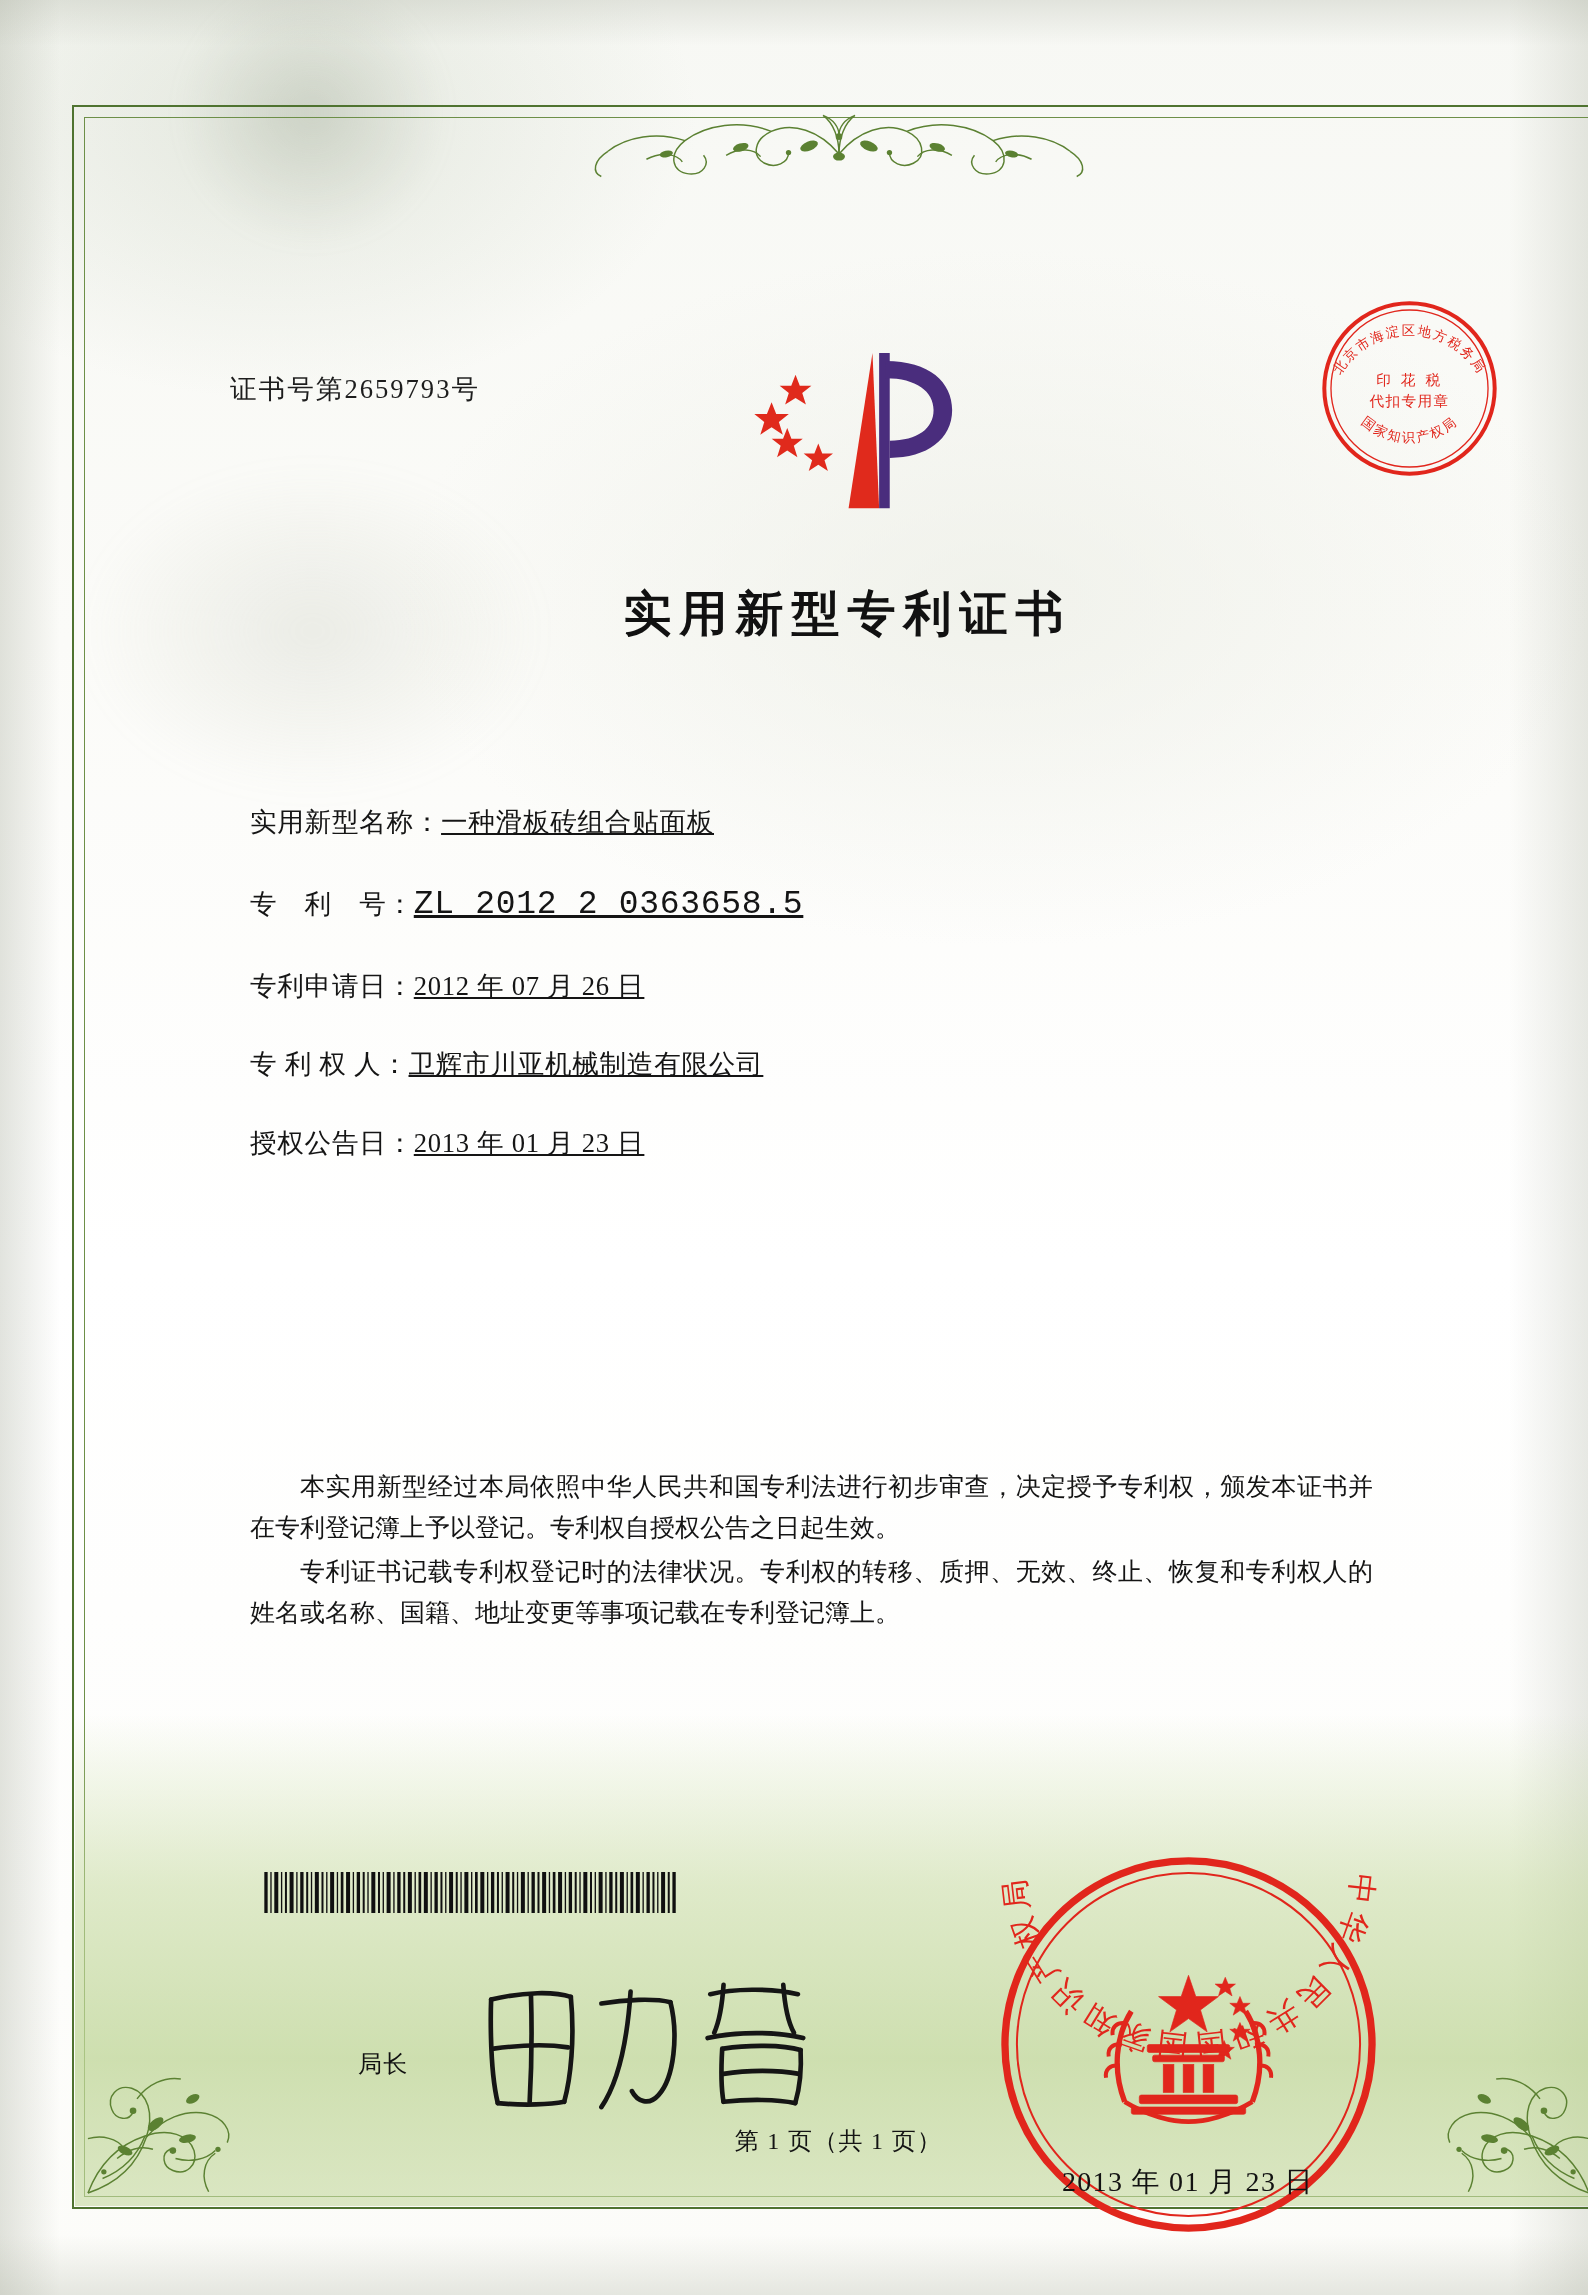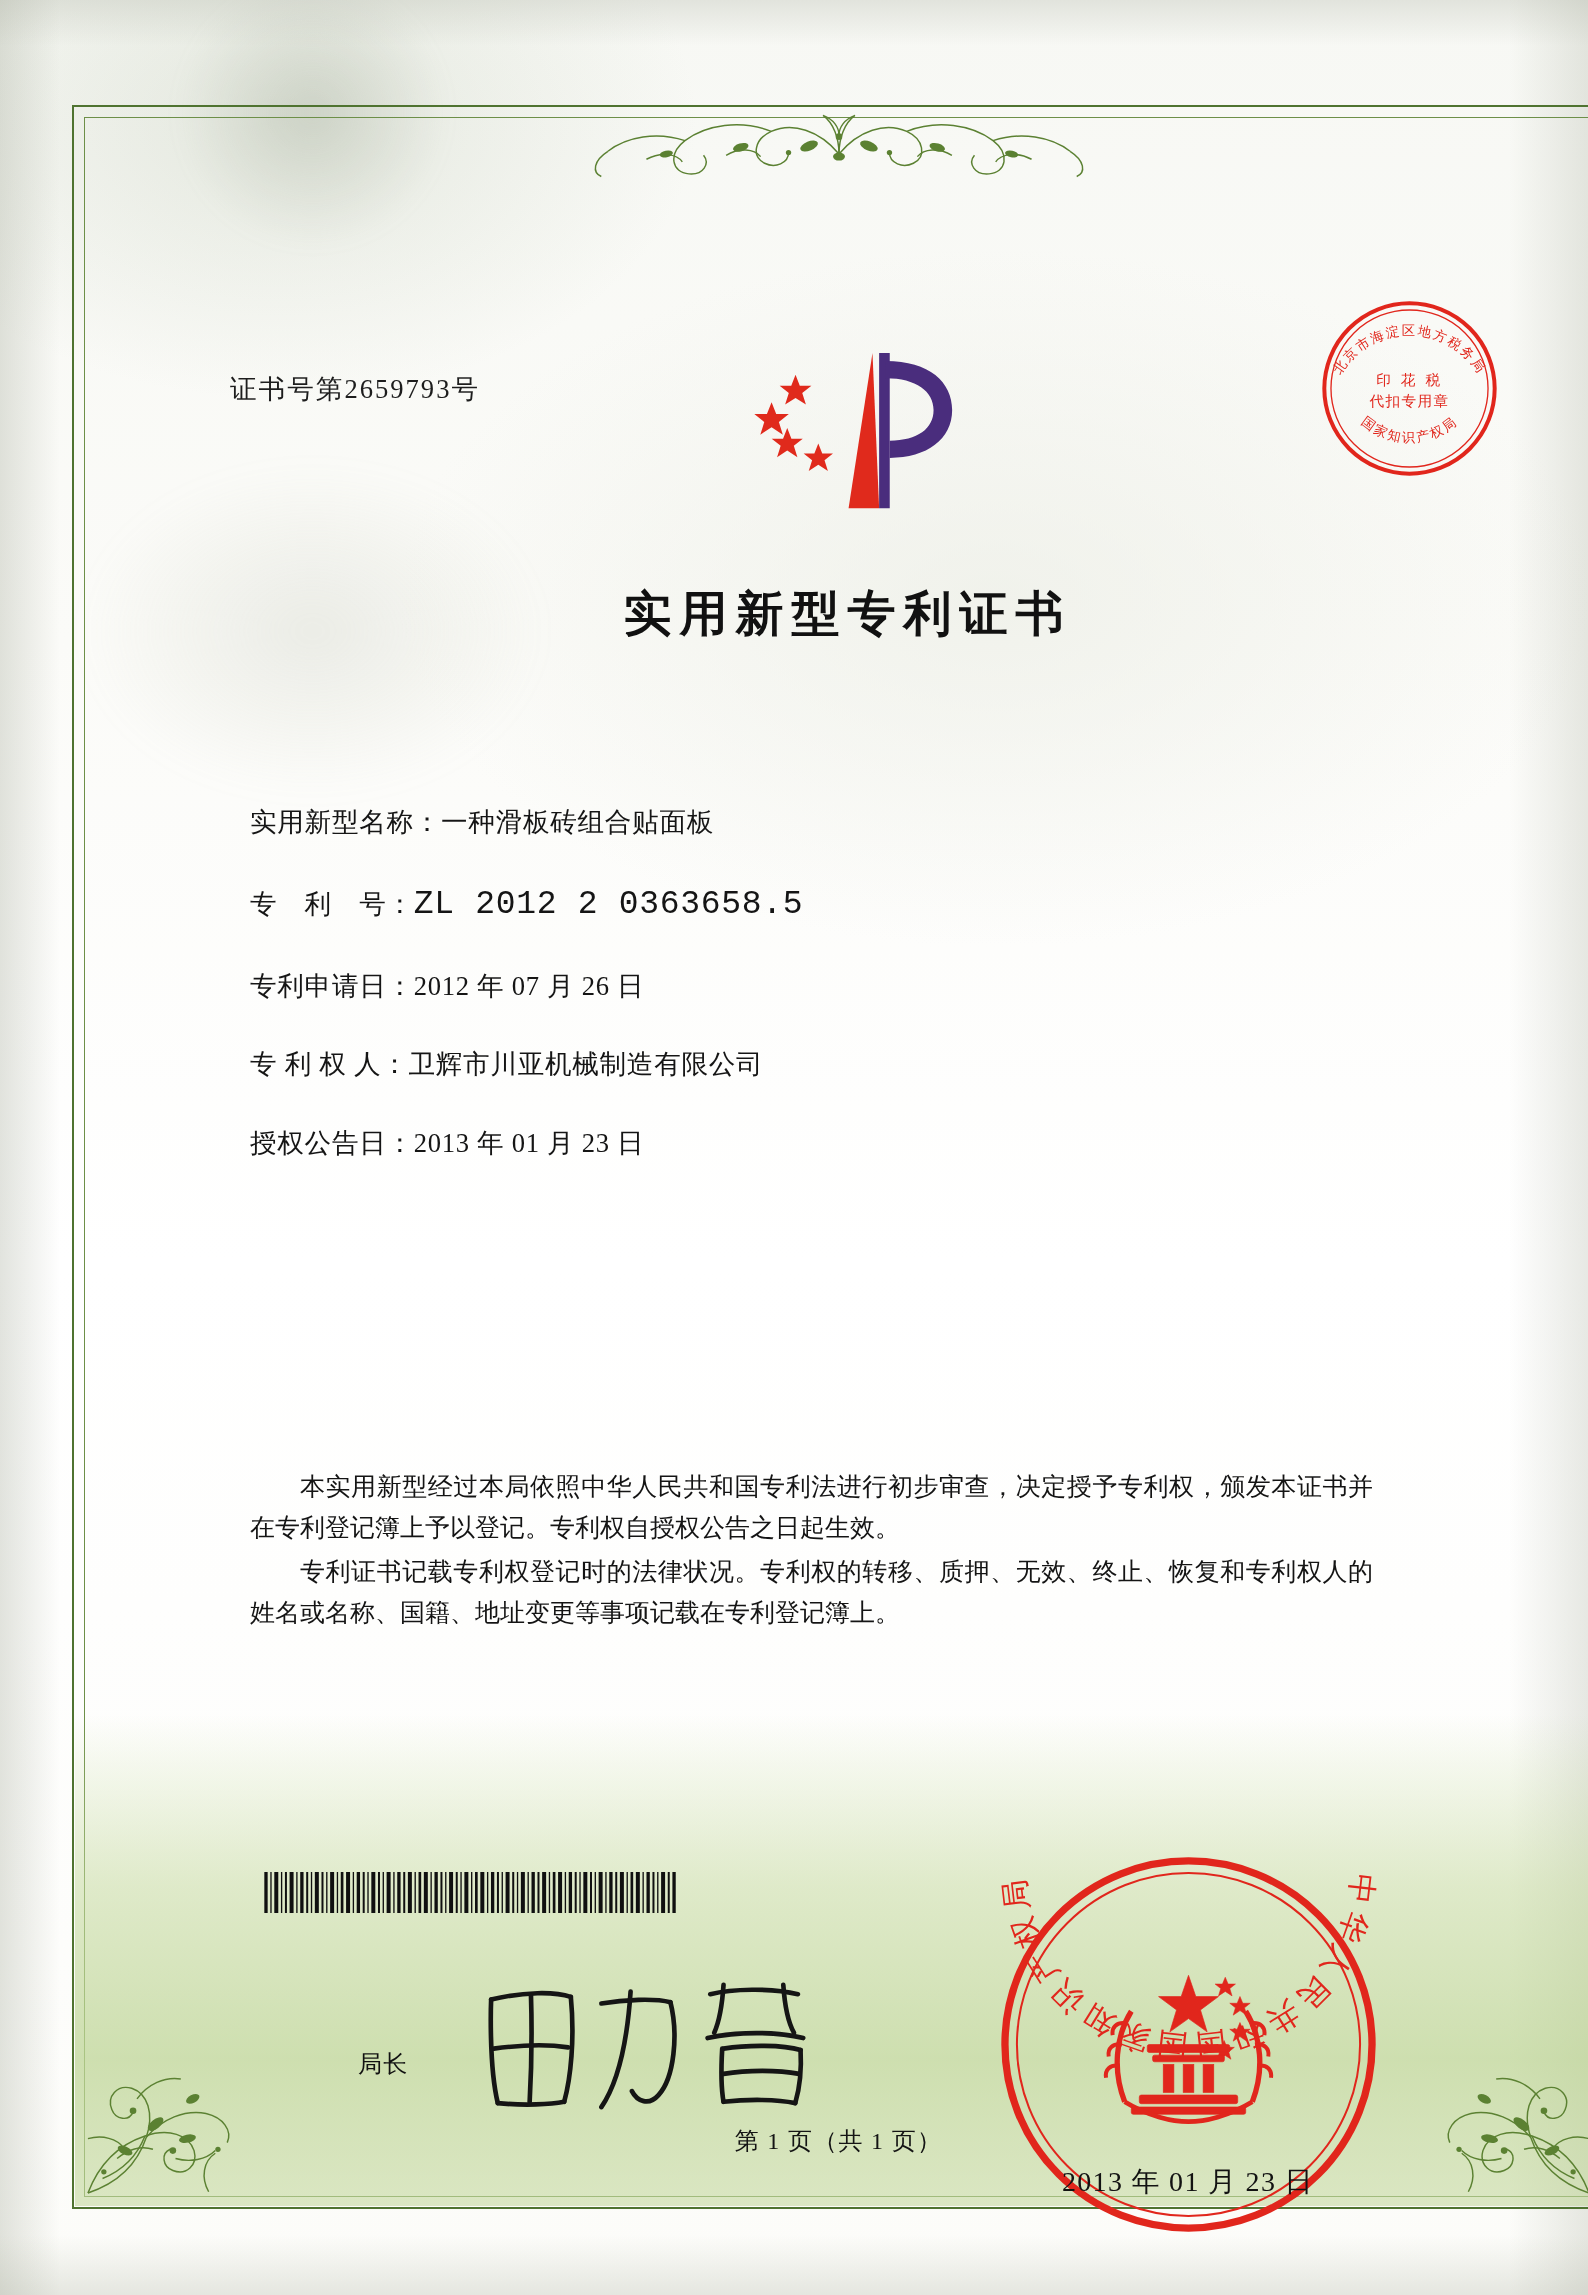--- a/index.html
+++ b/index.html
@@ -159,20 +159,21 @@
   .field {
     margin-bottom: 52px;
     white-space: nowrap;
   }
   .field .lbl {
     letter-spacing: 0.7px;
     text-align: center;
   }
   .field .val {
     letter-spacing: 0.7px;
+    text-decoration: underline;
   }
   .mono {
     font-family: "Liberation Mono", "DejaVu Sans Mono", monospace;
     font-size: 33px;
     letter-spacing: 0.7px;
   }
 
   
   .body-text {
     position: absolute;

